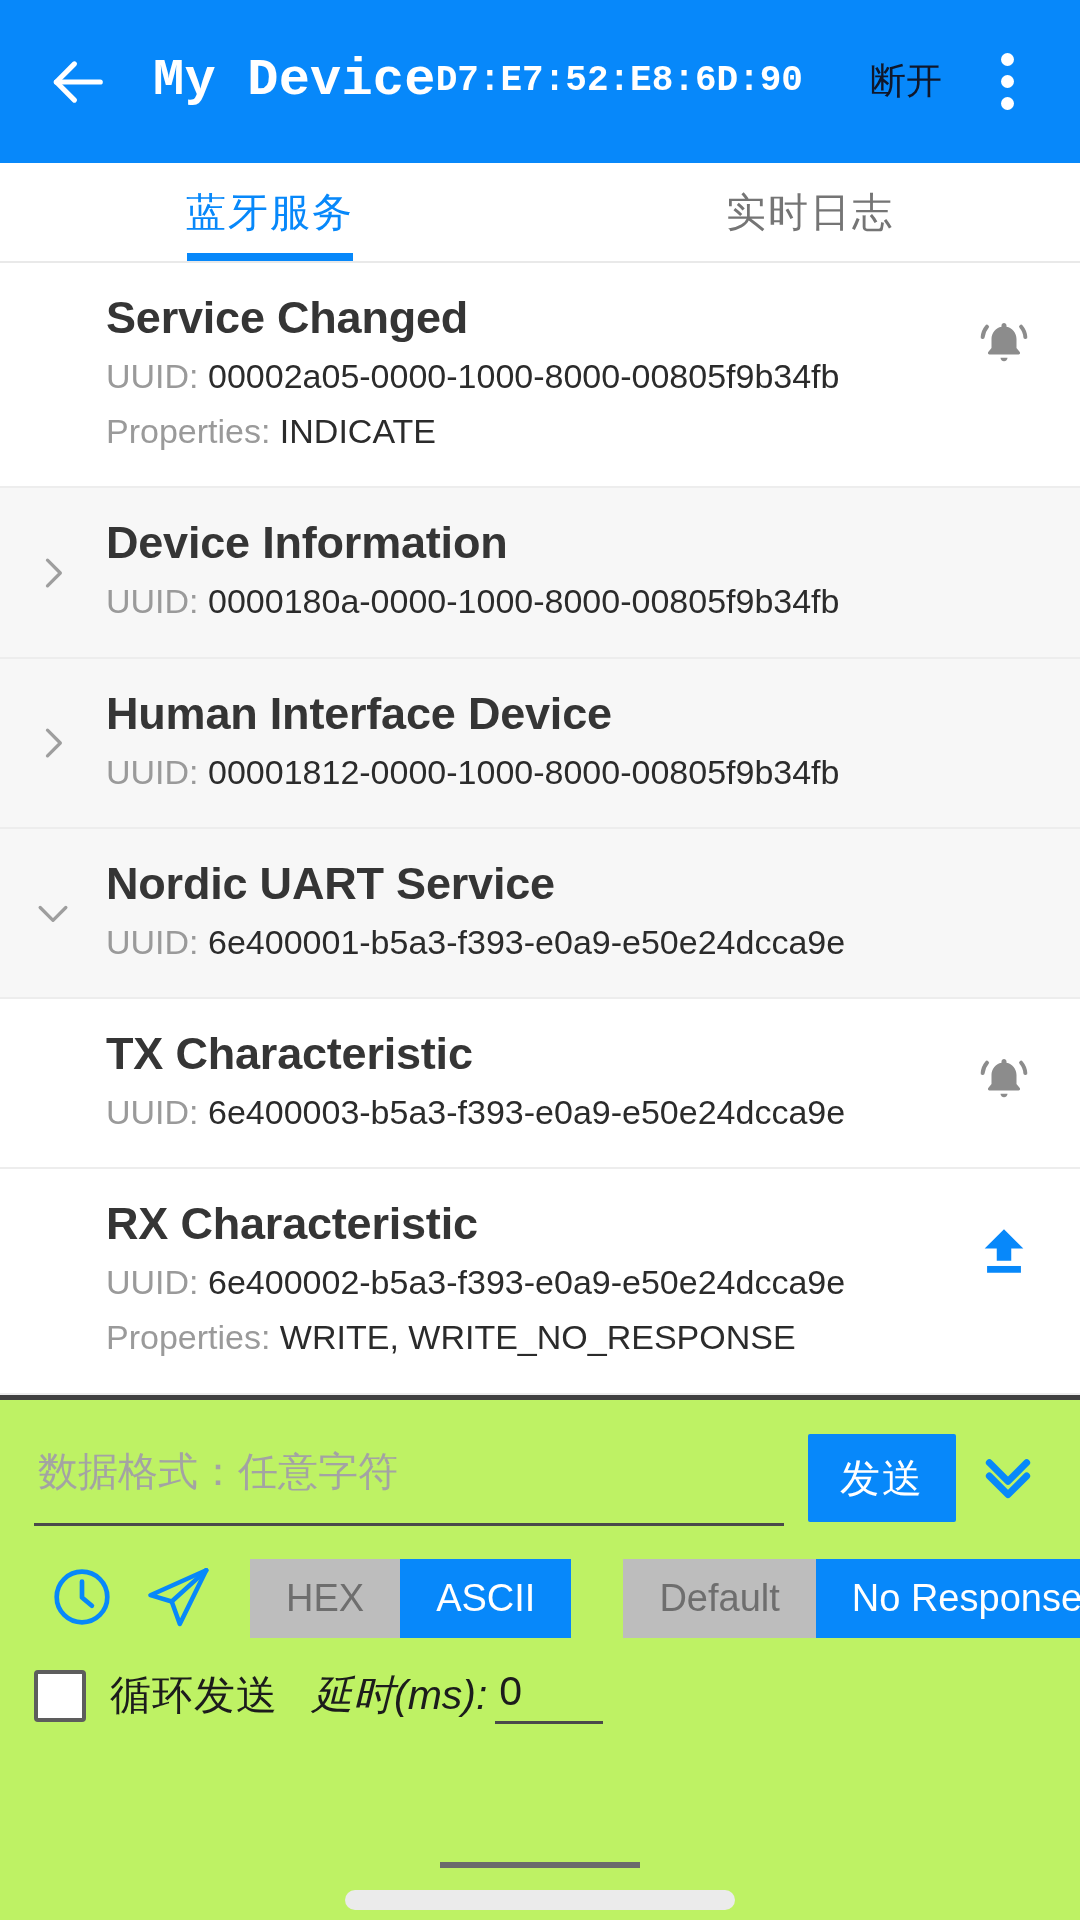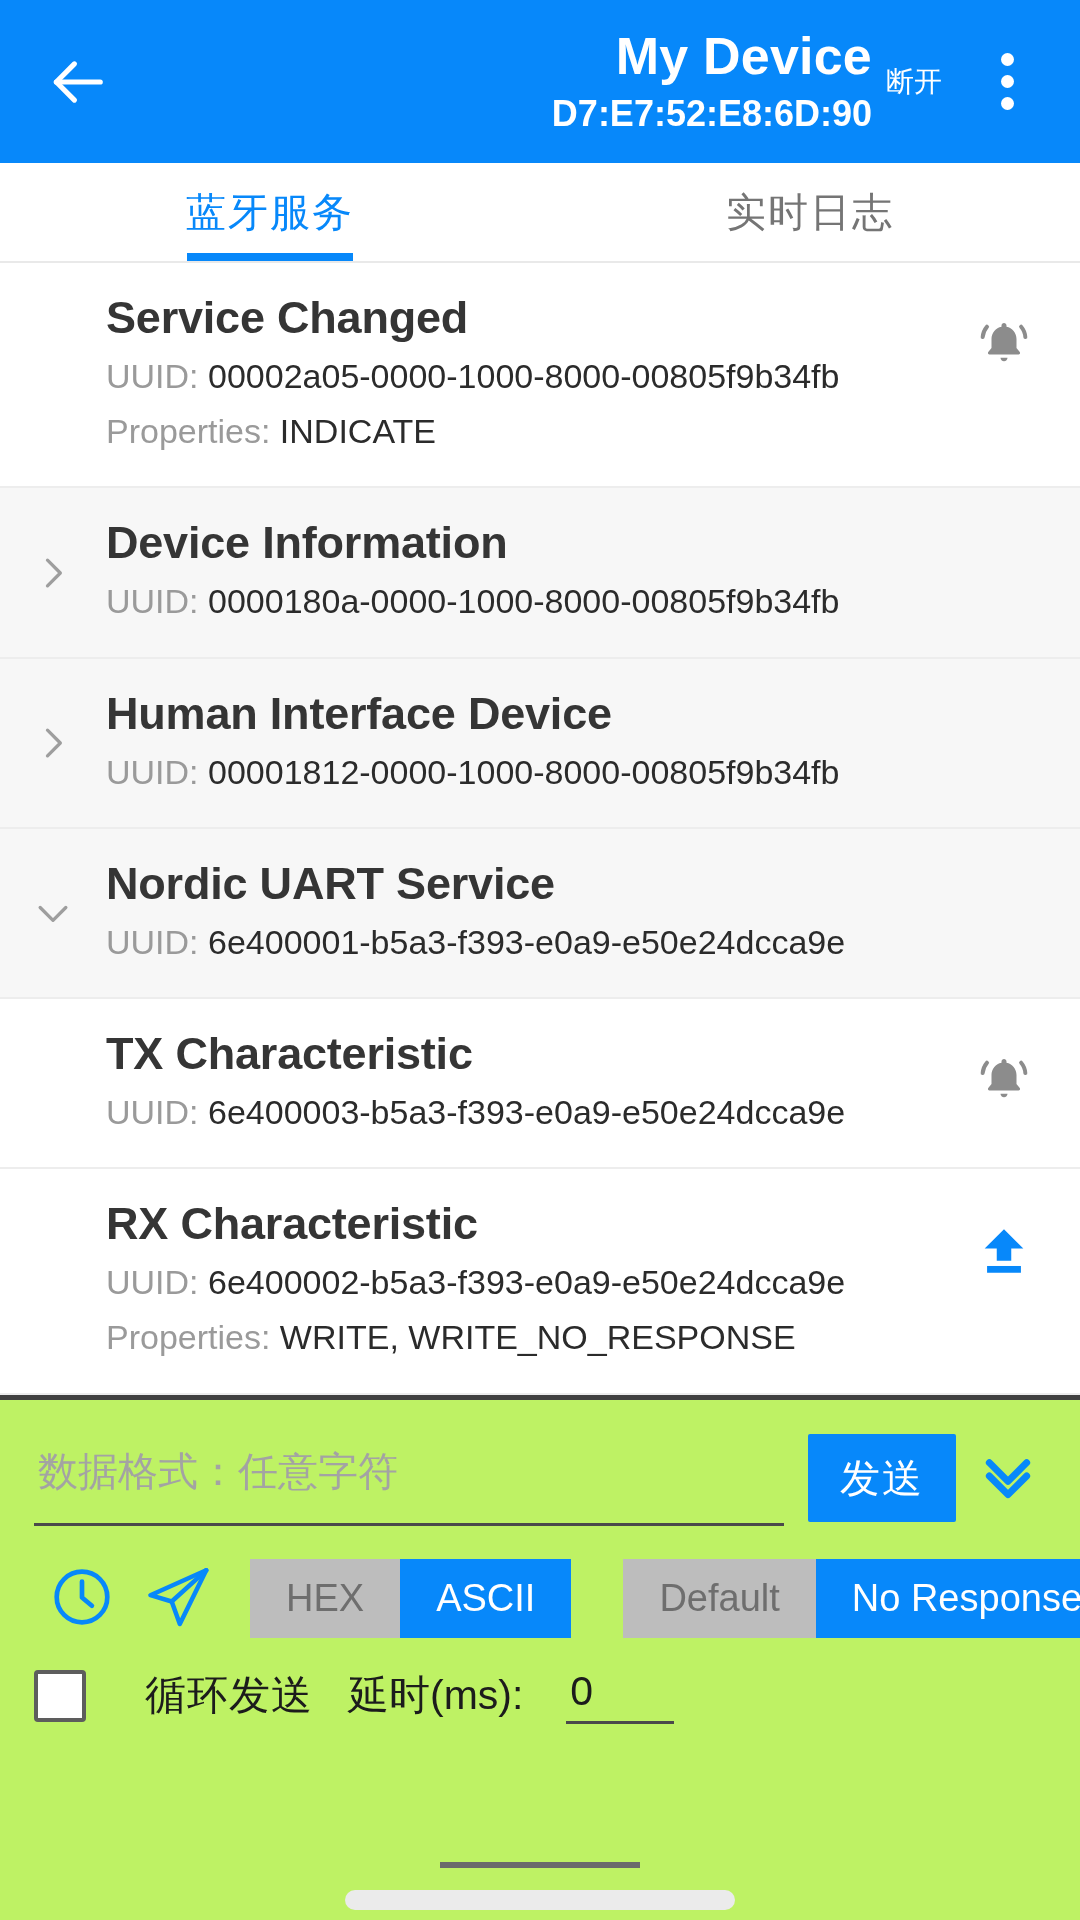--- a/index.html
+++ b/index.html
@@ -33,42 +33,43 @@
     height: 86px;
     display: flex;
     align-items: center;
     justify-content: center;
     flex: 0 0 86px;
   }
   .back-btn svg { display: block; }
   .title-block {
     flex: 1 1 auto;
     display: flex;
-    flex-direction: column;
-    align-items: flex-end;
+    flex-direction: row;
+    align-items: flex-start;
     justify-content: center;
     margin-left: -20px;
+    font-family: Liberation Mono, monospace;
   }
   .app-title {
     color: #ffffff;
     font-size: 52px;
     font-weight: bold;
     line-height: 1.12;
     letter-spacing: 0.2px;
   }
   .app-subtitle {
     color: #ffffff;
     font-size: 36px;
     font-weight: bold;
     line-height: 1.25;
     margin-top: 6px;
   }
   .disconnect-btn {
-    color: #ffffff;
-    font-size: 28px;
+    color: #0f172a;
+    font-size: 36px;
     font-weight: 500;
     padding: 10px 14px;
     flex: 0 0 auto;
     white-space: nowrap;
   }
   .overflow-btn {
     width: 78px;
     height: 90px;
     display: flex;
     flex-direction: column;
@@ -246,40 +247,41 @@
     white-space: nowrap;
   }
   .seg.on { background: #0788FA; color: #ffffff; }
   .seg-group.fmt { margin-left: 24px; }
   .seg-group.wtype { margin-left: 52px; }
 
   .check-row {
     display: flex;
     align-items: center;
     padding: 26px 23px 0 34px;
-    gap: 35px;
   }
   .checkbox {
     width: 52px;
     height: 52px;
     border: 4px solid #5d5d5d;
     border-radius: 4px;
     background: #ffffff;
     flex: 0 0 52px;
   }
   .check-label {
     font-size: 41px;
     color: #1c1c1c;
     margin-left: 24px;
     letter-spacing: 1px;
   }
   .delay-label {
     font-size: 41px;
     color: #1c1c1c;
+    margin-left: 34px;
     white-space: nowrap;
+    font-style: italic;
   }
   .delay-input {
     width: 108px;
     border: none;
     border-bottom: 3px solid #4a4a4a;
     background: transparent;
     font-size: 41px;
     color: #1c1c1c;
     font-family: inherit;
     outline: none;

